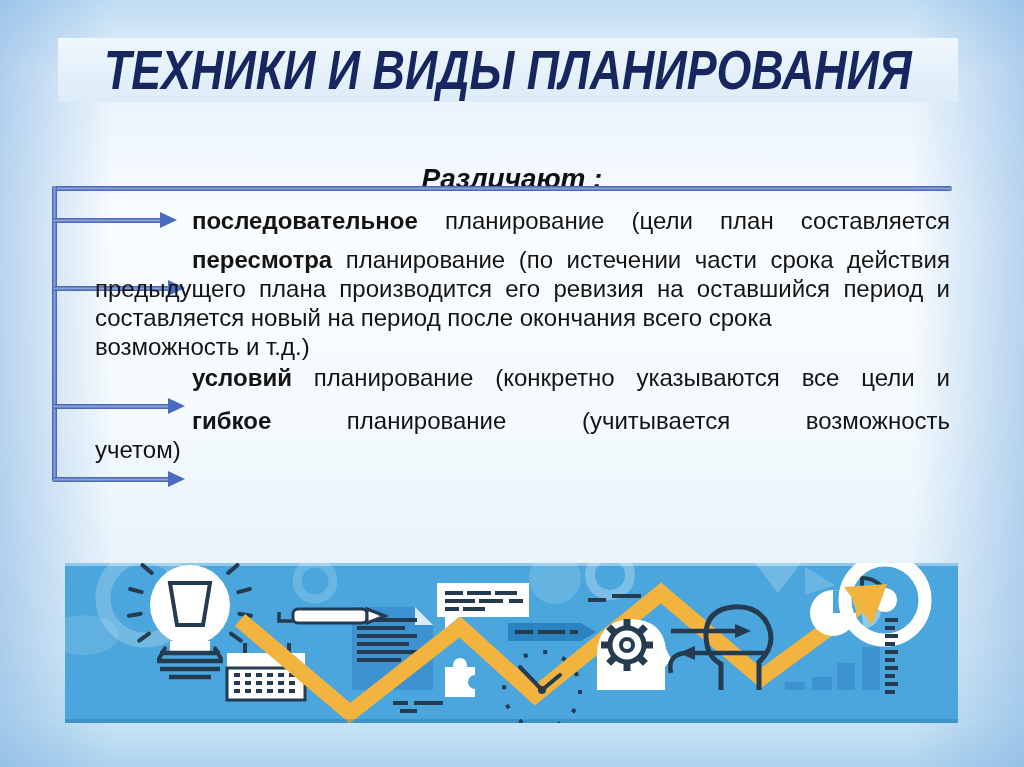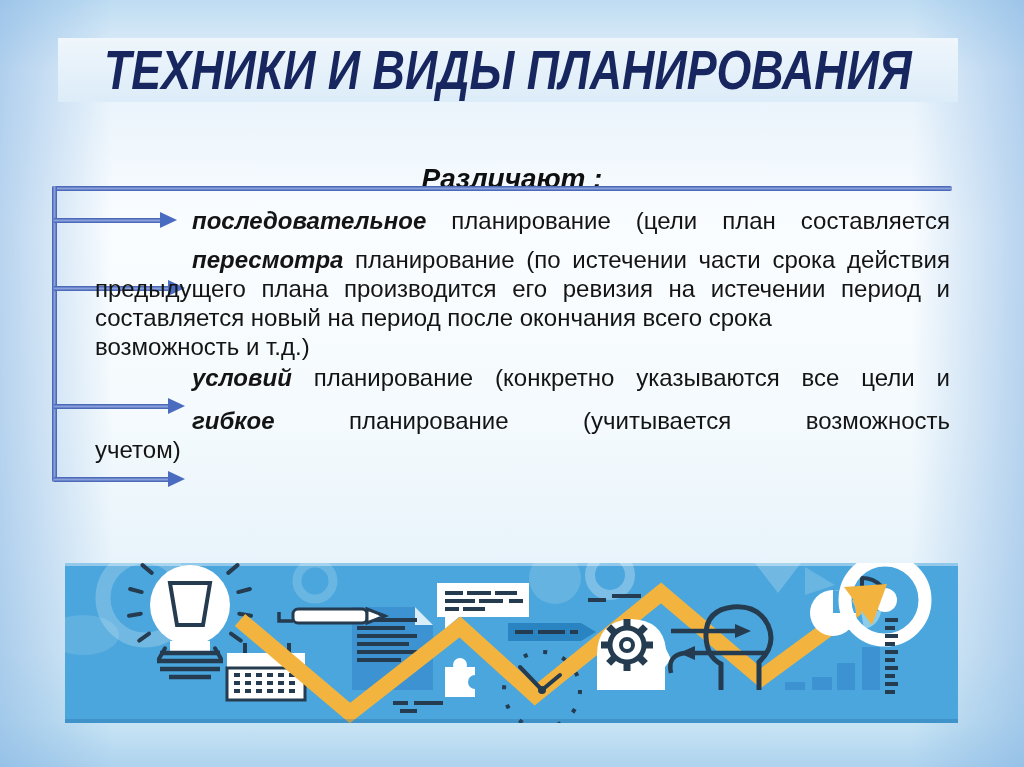--- a/index.html
+++ b/index.html
@@ -31,21 +31,21 @@
   .ah{position:absolute;width:0;height:0;border-left:17px solid #4a6cc0;
       border-top:8px solid transparent;border-bottom:8px solid transparent;}
   
   .content{position:absolute;left:95px;top:206px;width:855px;
     font-size:24px;line-height:29px;color:#141414;}
   .item{margin:0;}
   .item.m1{margin-bottom:10px;} .item.m2{margin-bottom:2px;} .item.m3{margin-bottom:14px;}
   .ln{display:block;text-align:justify;}
   .ln.j{text-align-last:justify;}
   .ln.f{text-indent:97px;}
-  .kw{font-weight:bold;font-style:italic;}
+  .kw{font-weight:bold;}
   
   .banner{position:absolute;left:65px;top:563px;width:893px;height:160px;overflow:hidden;}
 </style>
 </head>
 <body>
 
 <div class="slide">
 
   <div class="title-box">
     <span class="t">ТЕХНИКИ И ВИДЫ ПЛАНИРОВАНИЯ</span>
@@ -72,21 +72,21 @@
     <div class="shaft h-blue" style="left:54px;top:477px;width:114px;"></div>
     <div class="ah" style="left:168px;top:471px;"></div>
   </div>
 
   <div class="content">
     <div class="item m1">
       <div class="ln j f"><span class="kw">последовательное</span><span> планирование (цели план составляется</span></div>
     </div>
     <div class="item m2">
       <div class="ln j f"><span class="kw">пересмотра</span><span> планирование (по истечении части срока действия</span></div>
-      <div class="ln j">предыдущего плана производится его ревизия на истечении период и</div>
+      <div class="ln j">предыдущего плана производится его ревизия на оставшийся период и</div>
       <div class="ln">составляется новый на период после окончания всего срока</div>
       <div class="ln">возможность и т.д.)</div>
     </div>
     <div class="item m3">
       <div class="ln j f"><span class="kw">условий</span><span> планирование (конкретно указываются все цели и</span></div>
     </div>
     <div class="item">
       <div class="ln j f"><span class="kw">гибкое</span><span> планирование (учитывается возможность</span></div>
       <div class="ln">учетом)</div>
     </div>

